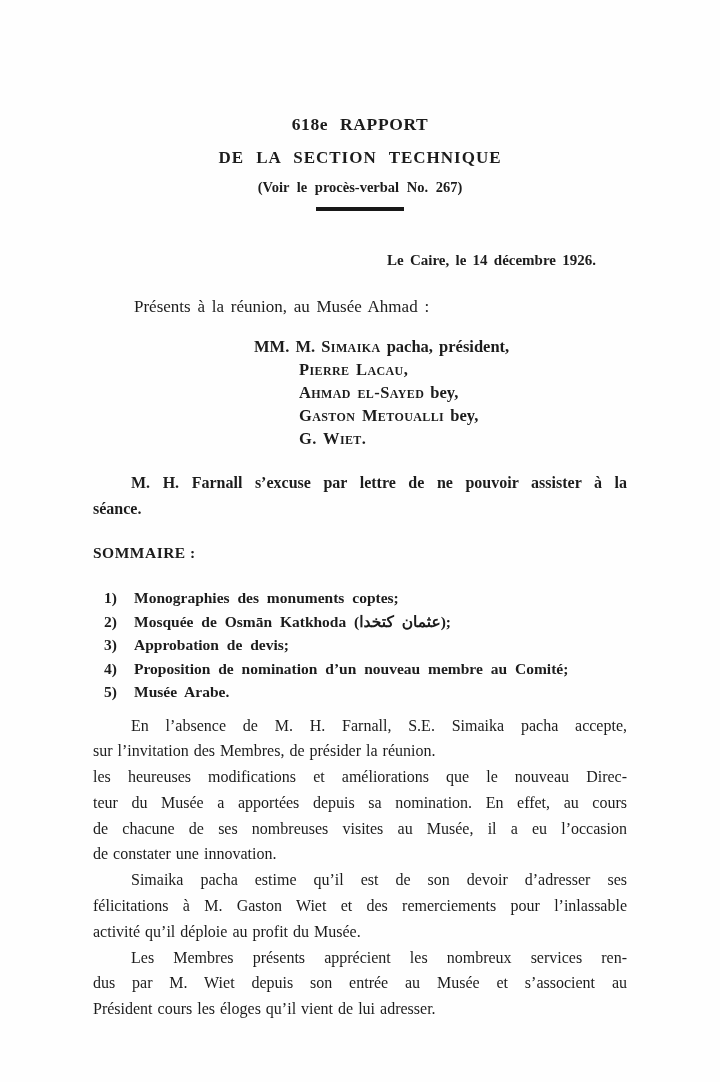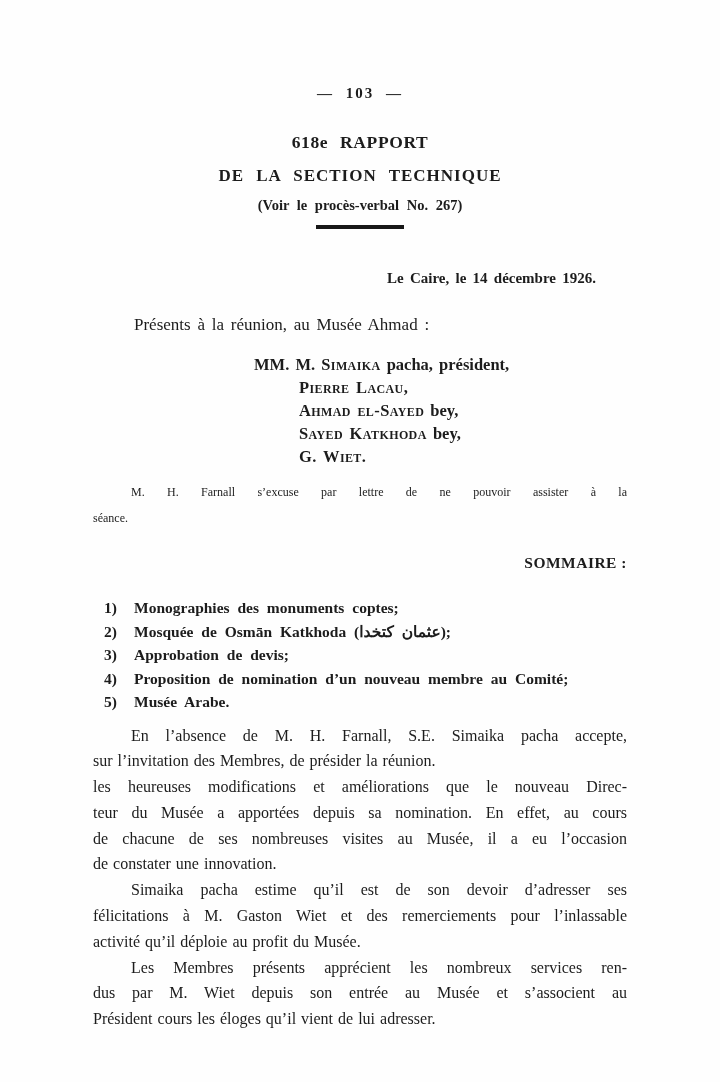--- a/index.html
+++ b/index.html
@@ -78,35 +78,36 @@
     margin-top: 17px;
     font-weight: bold;
     font-size: 16.5px;
     line-height: 23px;
     word-spacing: 2px;
   }
   .member { padding-left: 206px; }
   .member.first { padding-left: 161px; }
   .sc { font-variant: small-caps; letter-spacing: 0.4px; }
   .excuse {
-    margin-top: 12px;
-    font-size: 12px;
+    margin-top: 20px;
+    font-size: 16px;
     line-height: 25.5px;
     word-spacing: 1px;
+    font-weight: bold;
   }
   .line {
     text-align: justify;
     text-align-last: justify;
     white-space: nowrap;
   }
   .line.first { text-indent: 38px; }
   .line.last  { text-align-last: left; white-space: normal; }
   .som-heading {
     margin-top: 22px;
-    text-align: right;
+    text-align: left;
     font-weight: bold;
     font-size: 15.5px;
     line-height: 20px;
     letter-spacing: 0.5px;
   }
   .som-list {
     margin-top: 23px;
     font-weight: bold;
     font-size: 15.5px;
     line-height: 23.5px;
@@ -123,35 +124,34 @@
     font-size: 16px;
     line-height: 25.8px;
     word-spacing: 1px;
   }
   .paragraph { margin: 0; }
 </style>
 </head>
 <body style="background: rgb(254, 254, 254); color: rgb(28, 28, 28);">
 
 <div class="sheet">
-  <div class="page-number">— 103 —</div>
 
   <div class="title">618e RAPPORT</div>
   <div class="subtitle">DE LA SECTION TECHNIQUE</div>
   <div class="note">(Voir le procès-verbal No. 267)</div>
   <div class="rule"></div>
 
   <div class="dateline">Le Caire, le 14 décembre 1926.</div>
 
   <div class="presents">Présents à la réunion, au Musée Ahmad :</div>
   <div class="members">
       <div class="member first"><span>MM. </span><span>M. </span><span class="sc">Simaika</span><span> pacha, président,</span></div>
       <div class="member"><span></span><span class="sc">Pierre Lacau</span><span>,</span></div>
       <div class="member"><span></span><span class="sc">Ahmad el-Sayed</span><span> bey,</span></div>
-      <div class="member"><span></span><span class="sc">Sayed Katkhoda</span><span> bey,</span></div>
+      <div class="member"><span></span><span class="sc">Gaston Metoualli</span><span> bey,</span></div>
       <div class="member"><span></span><span class="sc">G. Wiet</span><span>.</span></div>
     </div>
 
   <div class="excuse">
       <div class="line first">M. H. Farnall s’excuse par lettre de ne pouvoir assister à la</div>
       <div class="line last">séance.</div>
     </div>
 
   <div class="som-heading">SOMMAIRE :</div>
   <div class="som-list">

